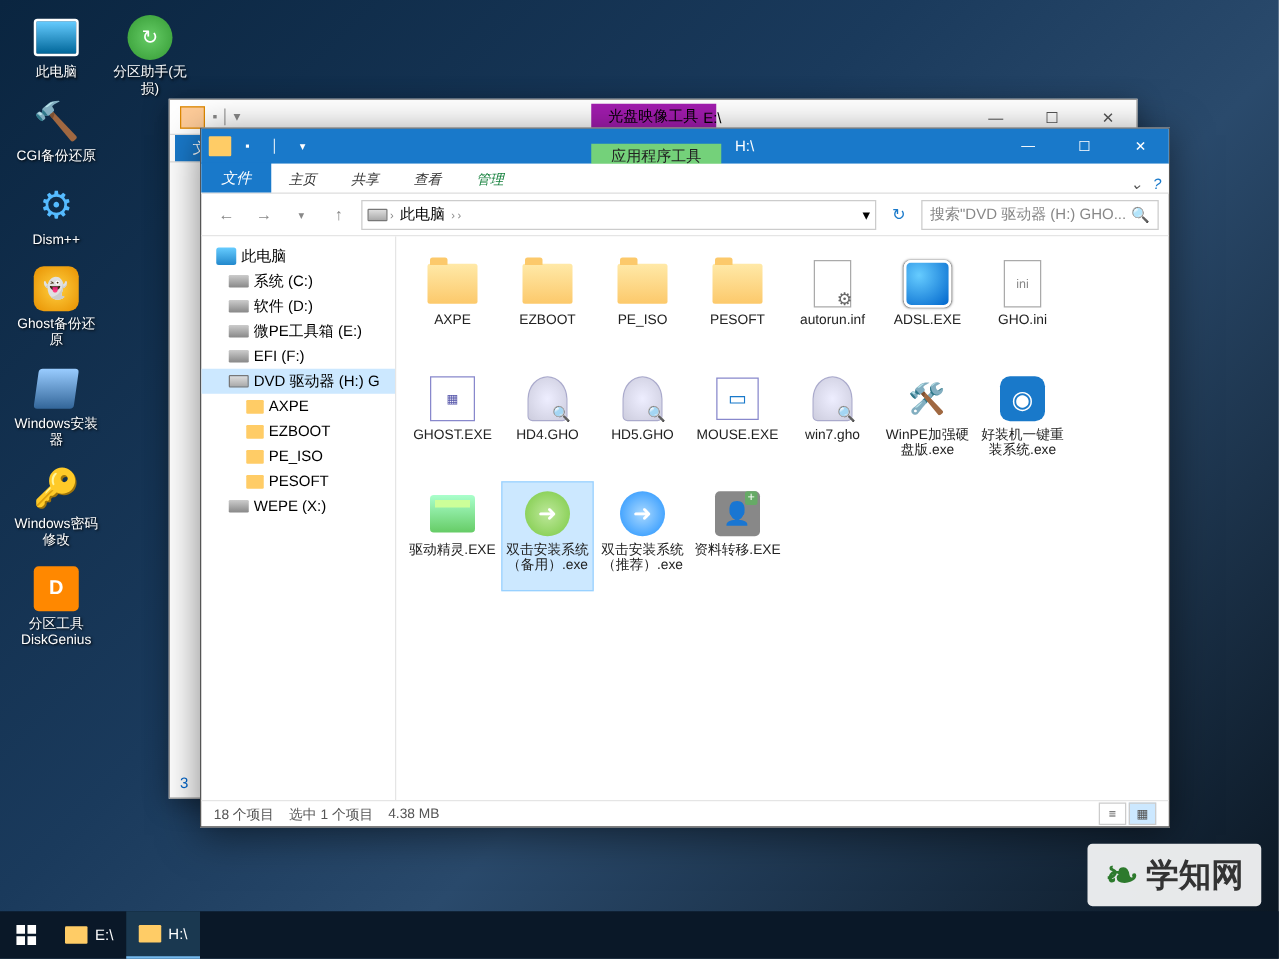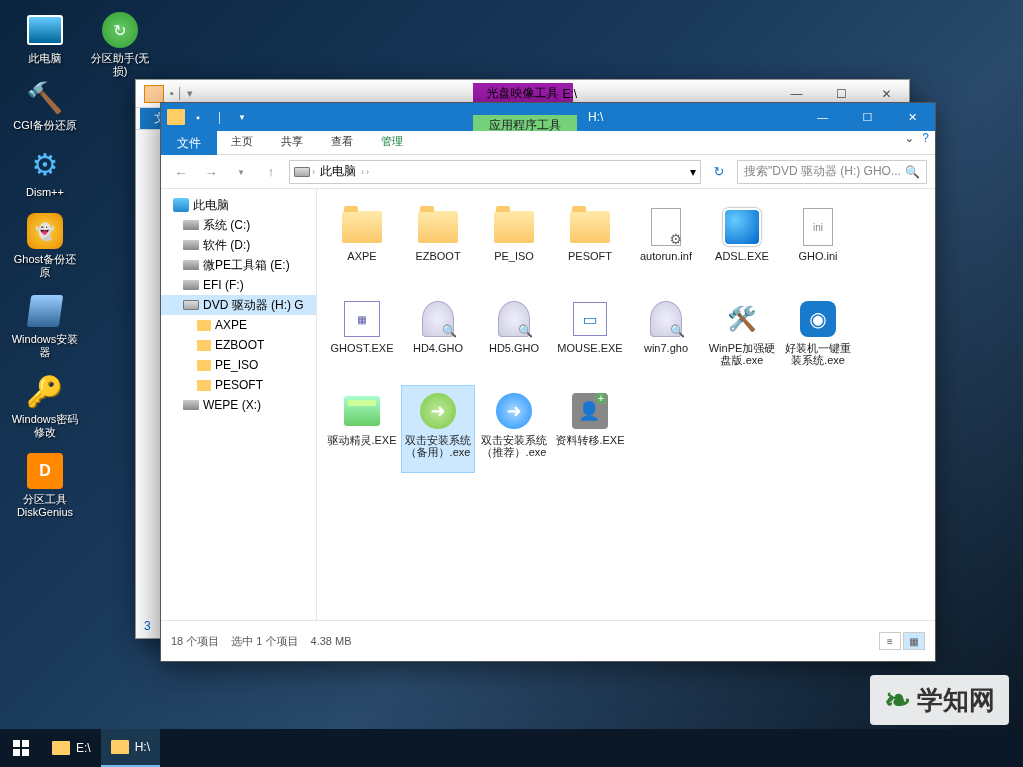--- a/index.html
+++ b/index.html
@@ -29,21 +29,21 @@
 .win-front { position:absolute; top:102px; left:160px; width:776px; height:560px; background:#fff; border:1px solid #555; box-shadow:0 6px 30px rgba(0,0,0,.5); display:flex; flex-direction:column; }
 .titlebar { height:28px; background:#1979ca; display:flex; align-items:center; position:relative; }
 .qat { display:flex; align-items:center; gap:4px; padding:0 6px; }
 .qat .box { width:18px; height:16px; display:flex; align-items:center; justify-content:center; }
 .cxtab { position:absolute; left:50%; transform:translateX(-75px); background:#74d17a; color:#222; padding:2px 16px; font-size:12px;margin-top:17px; }
 .title-text { color:#fff; font-size:12px; position:absolute; left:50%; transform:translateX(40px); }
 .winctrl { position:absolute; right:0; display:flex; }
 .winctrl div { width:45px; height:28px; display:flex; align-items:center; justify-content:center; color:#fff; cursor:pointer; font-size:11px; }
 .winctrl .close { background:transparent; }
 
-.ribbon { height:24px; background:#fff; display:flex; align-items:flex-start; border-bottom:1px solid #ddd; position:relative; }
+.ribbon { height:24px; background:#fff; display:flex; align-items:flex-end; border-bottom:1px solid #ddd; position:relative;font-style:italic; }
 .ribbon .filetab { background:#1979ca; color:#fff; padding:3px 16px; font-size:12px; height:24px; display:flex; align-items:center; }
 .ribbon .rtab { padding:3px 14px; font-size:11px; color:#333; cursor:pointer; }
 .ribbon .rtab.special { color:#15803d; }
 .ribbon .help { position:absolute; right:6px; display:flex; gap:8px; color:#555; font-size:12px; }
 
 .navbar { height:34px; display:flex; align-items:center; padding:4px 8px; gap:6px; border-bottom:1px solid #e5e5e5; }
 .navbtn { width:24px; height:24px; display:flex; align-items:center; justify-content:center; color:#888; cursor:pointer; font-size:13px; }
 .addr { flex:1; height:24px; border:1px solid #ccc; display:flex; align-items:center; padding:0 4px; font-size:12px; gap:2px; }
 .addr .crumb { padding:0 3px; cursor:pointer; }
 .addr .sep { color:#888; font-size:9px; }
@@ -82,21 +82,21 @@
 .mouse-ico { width:34px; height:34px; background:#fff; border:1px solid #88c; display:flex; align-items:center; justify-content:center; color:#1979ca; font-size:16px;}
 .tools-ico { width:36px; height:36px; display:flex; align-items:center; justify-content:center; font-size:24px;}
 .eye-ico { width:36px; height:36px; background:#1979ca; border-radius:8px; display:flex; align-items:center; justify-content:center; color:#fff; font-size:20px;}
 .driver-ico { width:36px; height:30px; background:linear-gradient(#afc,#6c6); border-radius:3px; position:relative;}
 .driver-ico::after{ content:'';position:absolute; top:4px;left:4px;right:4px;height:6px;background:#cf9;}
 .green-arrow { width:36px; height:36px; background:radial-gradient(#bde89a,#7ac943); border-radius:50%; display:flex; align-items:center; justify-content:center; color:#fff; font-size:18px;}
 .blue-arrow { width:36px; height:36px; background:radial-gradient(#a8d8ff,#1e90ff); border-radius:50%; display:flex; align-items:center; justify-content:center; color:#fff; font-size:18px;}
 .user-ico { width:36px; height:36px; background:#888; border-radius:4px; display:flex; align-items:center; justify-content:center; color:#fff; font-size:18px; position:relative;}
 .user-ico::after { content:'+'; position:absolute; top:0; right:2px; font-size:10px; color:#fff; background:#6a6; border-radius:2px; width:10px; text-align:center;}
 
-.statusbar { height:41px; border-top:1px solid #e5e5e5; display:flex; align-items:center; padding:0 10px; font-size:11px; color:#555; gap:12px; }
+.statusbar { height:21px; border-top:1px solid #e5e5e5; display:flex; align-items:center; padding:0 10px; font-size:11px; color:#555; gap:12px; }
 .statusbar .views { margin-left:auto; display:flex; gap:2px; }
 .statusbar .vbtn { width:22px; height:18px; border:1px solid #ccc; display:flex; align-items:center; justify-content:center; font-size:10px;}
 
 
 .taskbar { position:absolute; bottom:0; left:0; right:0; height:38px; background:#0a1828; display:flex; align-items:center; }
 .start { width:42px; height:38px; display:flex; align-items:center; justify-content:center; color:#fff; cursor:pointer; }
 .start svg { fill:#fff; }
 .tbtn { height:38px; padding:0 10px; display:flex; align-items:center; gap:6px; color:#fff; font-size:12px; cursor:pointer; }
 .tbtn.active { background:#1a3850; border-bottom:2px solid #76b9ed; }
 .tbtn .tico2 { width:18px; height:14px; background:#fc6; border-radius:1px; }

